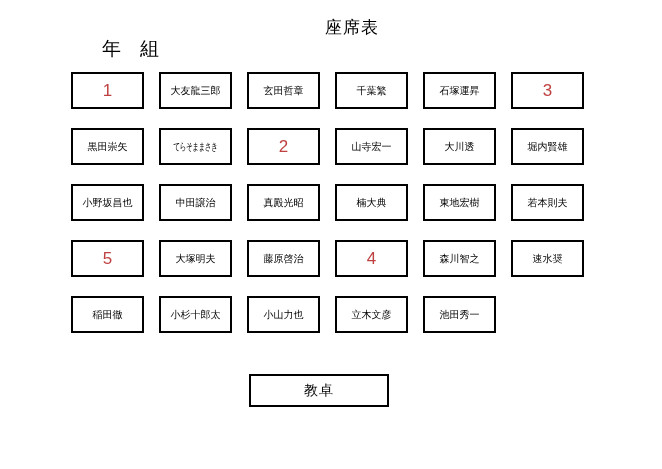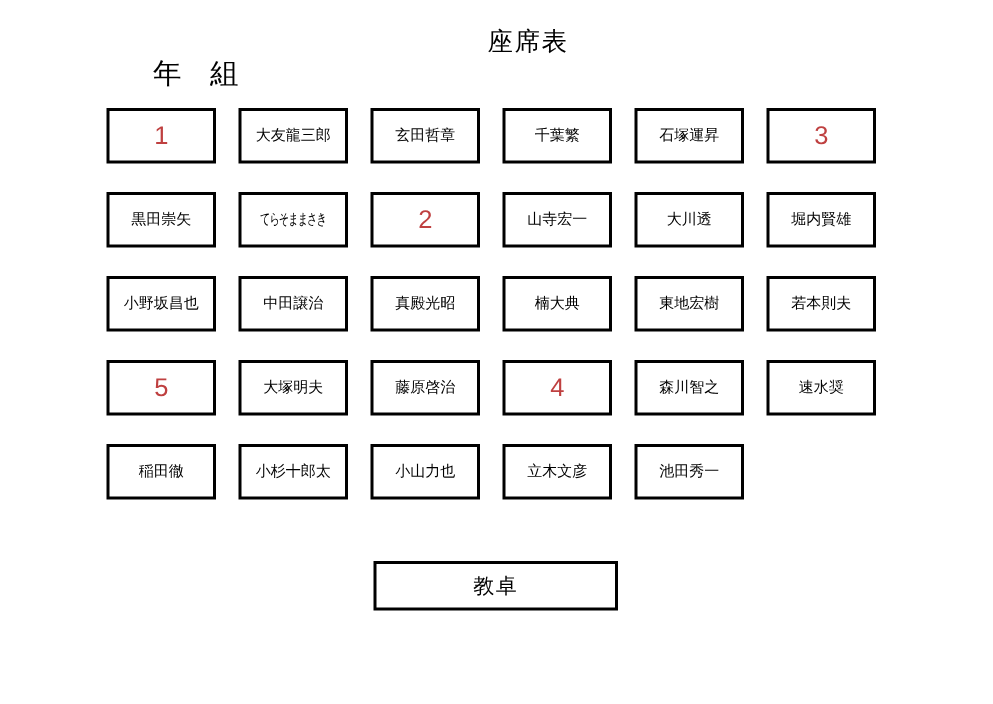--- a/index.html
+++ b/index.html
@@ -55,21 +55,21 @@
   .seat .seat-text { display: inline-block; }
   .seat.compressed .seat-text {
     transform: scaleX(0.68);
     transform-origin: center;
     letter-spacing: -1px;
   }
   .teacher-desk {
     position: absolute;
     left: 249px;
     top: 374px;
-    width: 163px;
+    width: 140px;
     height: 33px;
     border: 2px solid var(--border-color, #000);
     background: var(--box-bg, #fff);
     display: flex;
     align-items: center;
     justify-content: center;
     font-size: 14px;
     letter-spacing: 1px;
     white-space: nowrap;
   }

